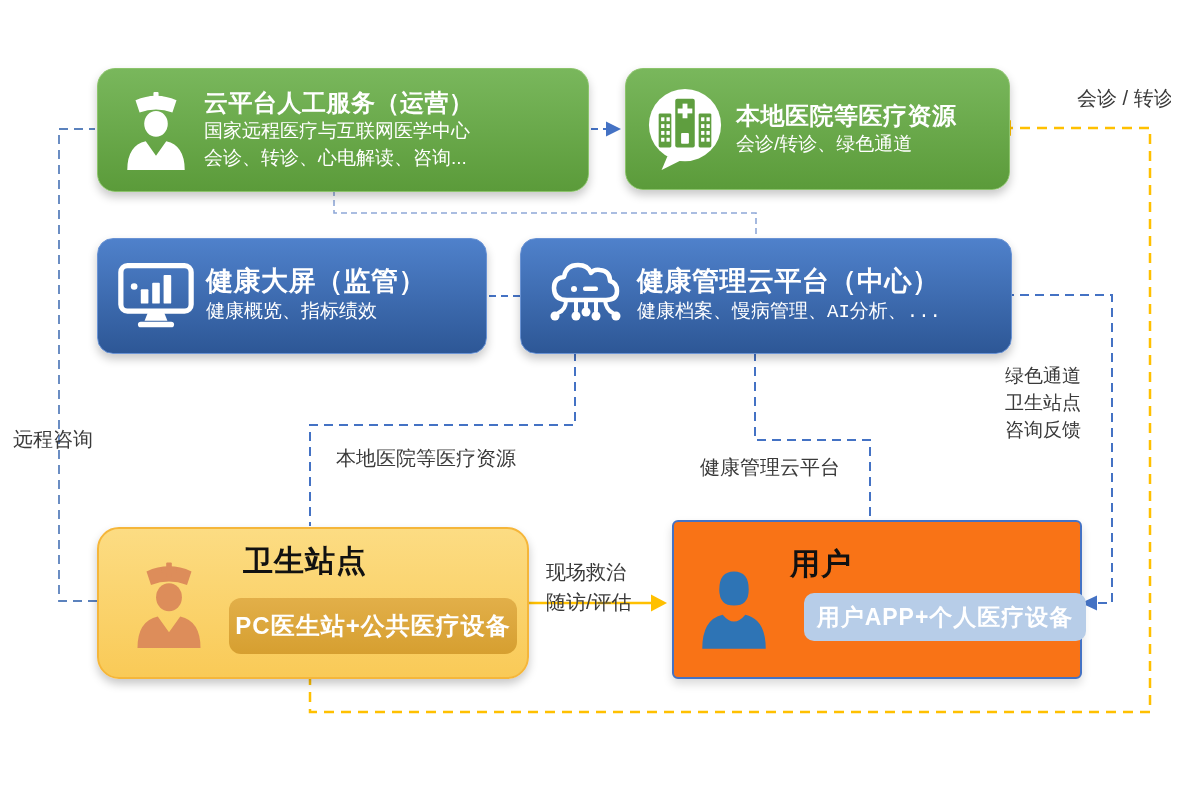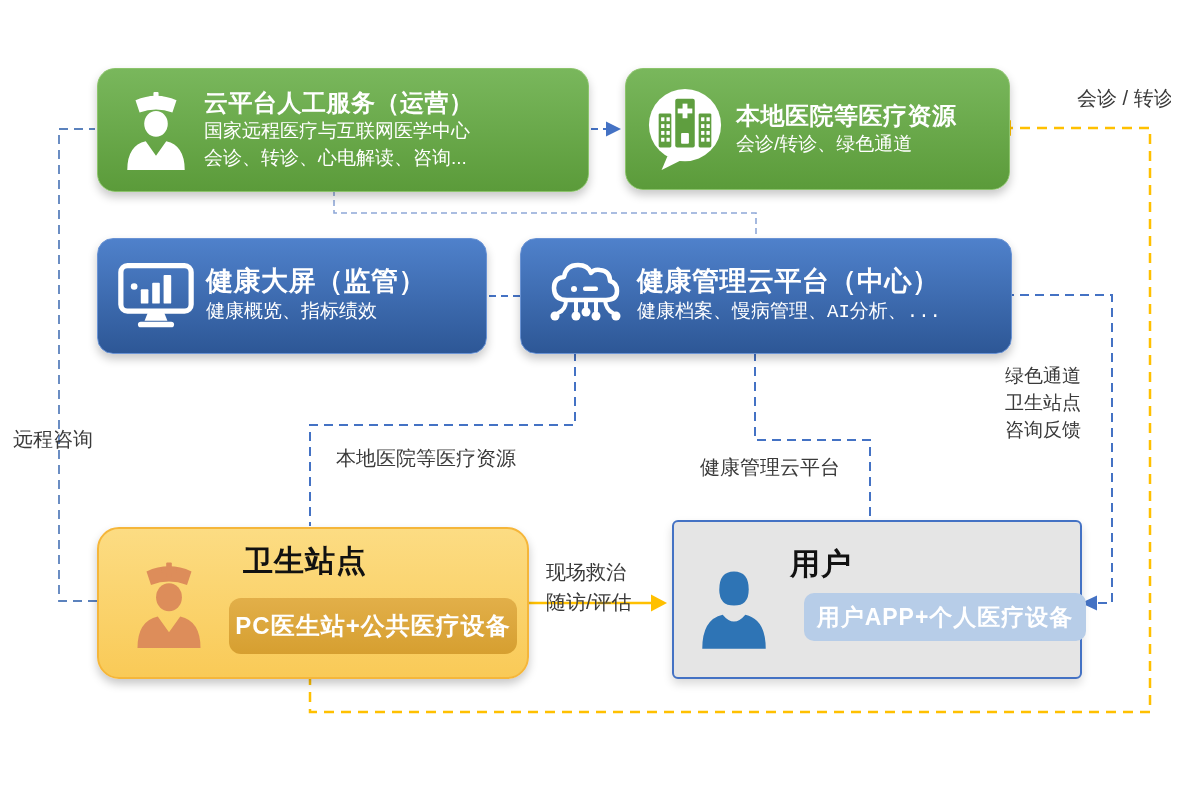--- a/index.html
+++ b/index.html
@@ -6,21 +6,21 @@
   #canvas{
     position:relative;width:1171px;height:808px;background:#fff;overflow:hidden;
     font-family:"Liberation Sans","DejaVu Sans",sans-serif;
   }
   #wires{position:absolute;left:0;top:0;width:1200px;height:808px;z-index:1;}
   .box{position:absolute;z-index:2;display:flex;align-items:center;color:#fff;
        box-shadow:0 5px 10px rgba(0,0,0,.22);}
   .box-green{background:linear-gradient(180deg,#79b75c,#5b9b3a);border-radius:18px;border:1px solid #8cc46c;}
   .box-blue{background:linear-gradient(180deg,#4f81cb,#2d5796);border-radius:16px;border:1px solid #6a93d4;font-family:Liberation Mono, monospace;}
   .box-orange{background:linear-gradient(180deg,#fcdc83,#f9ca57);border:2px solid #f5b63a;border-radius:22px;color:#000;}
-  .box-user{background:#e5e5e5;border:2.5px solid #4472c4;border-radius:6px;color:#000;
+  .box-user{background:#f97316;border:2.5px solid #4472c4;border-radius:6px;color:#000;
             box-shadow:0 5px 10px rgba(0,0,0,.15);}
   .box-icon{flex:0 0 auto;display:flex;align-items:center;justify-content:center;}
   .box-text{display:flex;flex-direction:column;}
   .t-main{font-weight:700;font-size:24px;line-height:1.25;letter-spacing:.5px;}
   .t-main-lg{font-weight:700;font-size:27px;line-height:1.2;letter-spacing:.5px;}
   .t-sub{font-size:19px;line-height:1.4;}
   .pill-gold{position:absolute;background:linear-gradient(180deg,#e2af49,#d69f30);border-radius:12px;
              color:#fff;font-weight:700;font-size:24px;display:flex;align-items:center;justify-content:center;
              letter-spacing:1px;}
   .pill-blue{position:absolute;background:#b7cde8;border-radius:10px;color:#fff;font-weight:700;font-size:23px;

